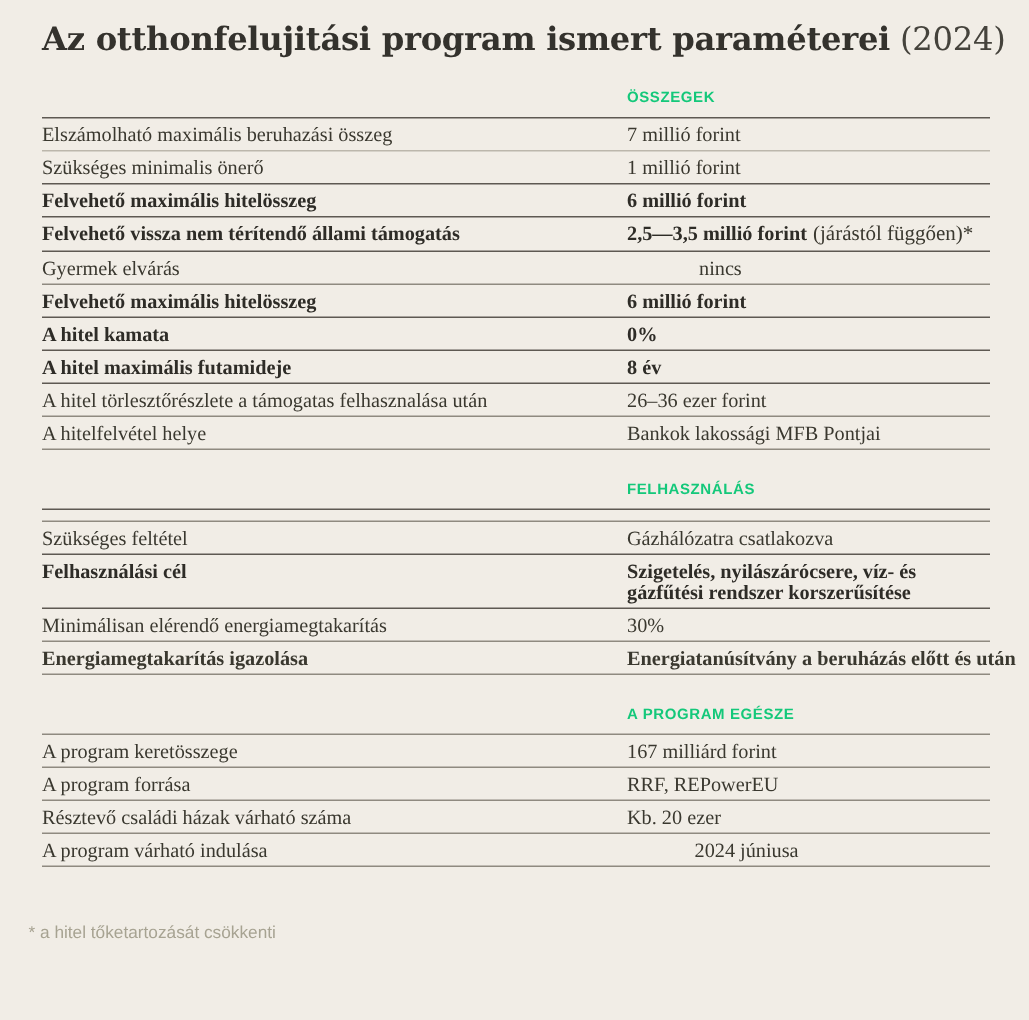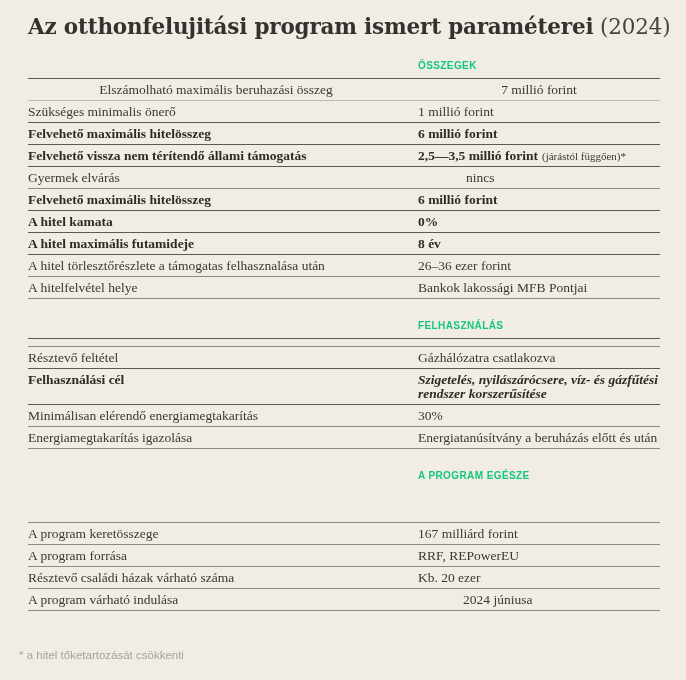--- a/index.html
+++ b/index.html
@@ -36,26 +36,26 @@
     display:flex;
     border-top:1px solid #b5b0a5;
     padding:4px 0 3px;
     font-size:13.5px;
     line-height:14px;
   }
   .row .label{
     width:390px;flex:none;box-sizing:border-box;padding-right:14px;
   }
   .row .value{flex:1;white-space:nowrap;}
-  .row.wraprow .value{white-space:normal;font-style:italic;}
+  .row.wraprow .value{white-space:normal;}
   .row.boldrow .label,.row.boldrow .val-main{
     font-weight:700;color:#2e2c27;
   }
   .val-note{
-    font-size:11px;
+    font-size:14px;
     font-weight:400;
     color:#3a382f;
     margin-left:4px;
   }
 
   .footer{
     margin-top:36px;
     font-family:"Liberation Sans",sans-serif;
     font-size:11.5px;
     line-height:16px;
@@ -68,21 +68,21 @@
 </head>
 <body>
 
 <div class="wrap">
   <h1><span>Az otthonfelujitási program ismert paraméterei</span><span class="yr"> (2024)</span></h1>
 
   <div id="sections">
   <section class="section">
     <div class="sec-h" style="color: rgb(20, 200, 122);">ÖSSZEGEK</div>
     <div class="rowbox" style="border-bottom-color: rgb(143, 138, 128);">
-  <div class="row" style="border-top-color: rgb(94, 89, 82); text-align: center;">
+  <div class="row" style="border-top-color: rgb(94, 89, 82);">
     <div class="label">Elszámolható maximális beruhazási összeg</div>
     <div class="value"><span class="val-main">7 millió forint</span></div>
   </div>
 
   <div class="row" style="border-top-color: rgb(188, 183, 172);">
     <div class="label">Szükséges minimalis önerő</div>
     <div class="value"><span class="val-main">1 millió forint</span></div>
   </div>
 
   <div class="row boldrow" style="border-top-color: rgb(94, 89, 82);">
@@ -127,44 +127,44 @@
 </div>
   </section>
 
   <section class="section">
     <div class="sec-h" style="color: rgb(20, 200, 122);">FELHASZNÁLÁS</div>
     <div class="rowbox" style="border-bottom-color: rgb(143, 138, 128);">
   <div class="row" style="border-top-color: rgb(94, 89, 82);">
   </div>
 
   <div class="row" style="border-top-color: rgb(143, 138, 128);">
-    <div class="label">Résztevő feltétel</div>
+    <div class="label">Szükséges feltétel</div>
     <div class="value"><span class="val-main">Gázhálózatra csatlakozva</span></div>
   </div>
 
   <div class="row boldrow wraprow" style="border-top-color: rgb(94, 89, 82);">
     <div class="label">Felhasználási cél</div>
     <div class="value"><span class="val-main">Szigetelés, nyilászárócsere, víz- és gázfűtési rendszer korszerűsítése</span></div>
   </div>
 
   <div class="row" style="border-top-color: rgb(94, 89, 82);">
     <div class="label">Minimálisan elérendő energiamegtakarítás</div>
     <div class="value"><span class="val-main">30%</span></div>
   </div>
 
-  <div class="row" style="border-top-color: rgb(143, 138, 128);">
+  <div class="row" style="border-top-color: rgb(143, 138, 128); font-weight: bold;">
     <div class="label">Energiamegtakarítás igazolása</div>
     <div class="value"><span class="val-main">Energiatanúsítvány a beruházás előtt és után</span></div>
   </div>
 </div>
   </section>
 
   <section class="section">
     <div class="sec-h" style="color: rgb(20, 200, 122);">A PROGRAM EGÉSZE</div>
-    <div class="rowbox" style="border-bottom-color: rgb(143, 138, 128); margin-top: 34px;">
+    <div class="rowbox" style="border-bottom-color: rgb(143, 138, 128);">
   <div class="row" style="border-top-color: rgb(143, 138, 128);">
     <div class="label">A program keretösszege</div>
     <div class="value"><span class="val-main">167 milliárd forint</span></div>
   </div>
 
   <div class="row" style="border-top-color: rgb(143, 138, 128);">
     <div class="label">A program forrása</div>
     <div class="value"><span class="val-main">RRF, REPowerEU</span></div>
   </div>
 

